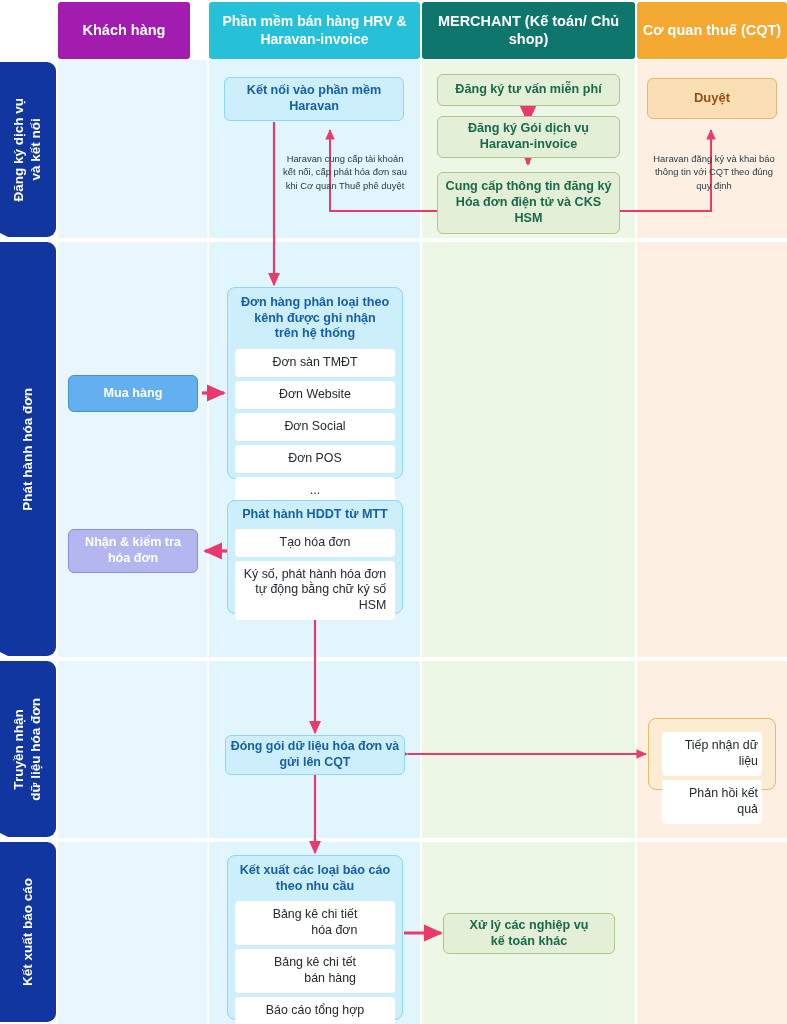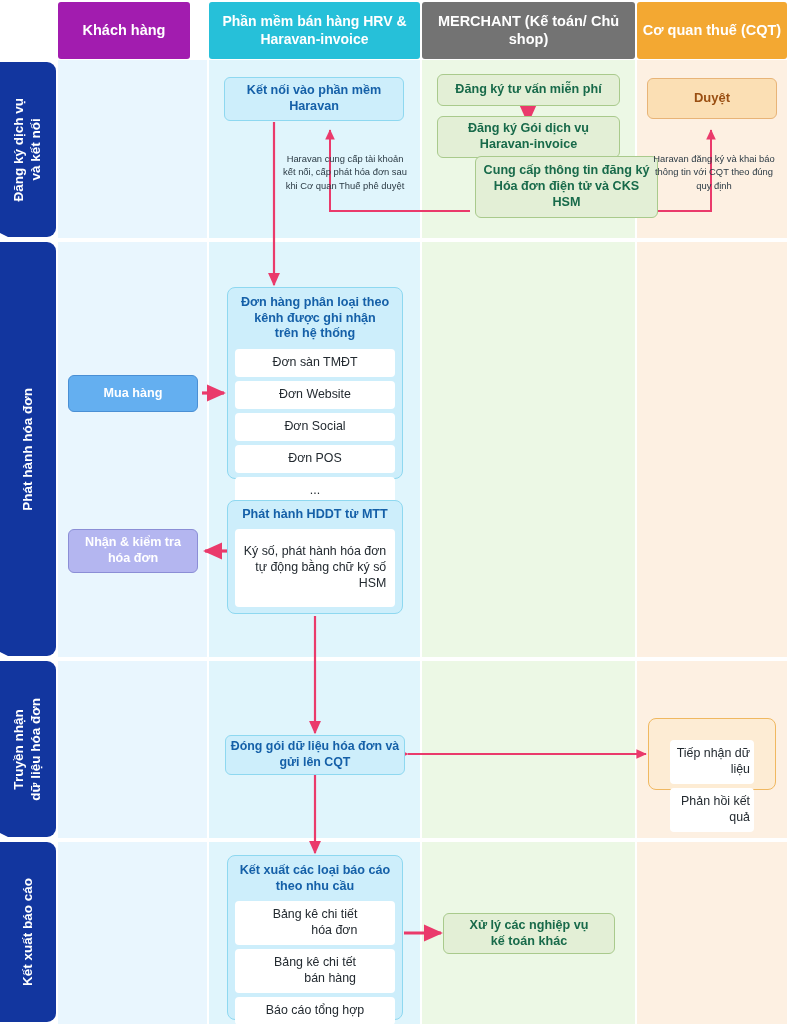--- a/index.html
+++ b/index.html
@@ -87,21 +87,21 @@
   .group {
     position: absolute;
     background: #cdeefb;
     border: 1.6px solid #8ed8f0;
     border-radius: 8px;
     padding: 5px 7px 6px 7px;
     display: flex; flex-direction: column;
     gap: 4px;
   }
   .group.orange {
-    background: #fdecd4; border: 1.8px solid #f0b860; padding: 21px;
+    background: #fdecd4; border: 1.8px solid #f0b860; padding: 13px;
   }
   .group-title {
     color: #1560a8;
     font-weight: bold;
     font-size: 12.6px;
     line-height: 1.25;
     text-align: center;
     white-space: pre-line;
     padding: 2px 0 3px 0;
   }
@@ -149,21 +149,21 @@
   <div class="lane-bg" style="left:58px; top:657px; width:729px; height:4px; background:#ffffff;"></div>
   <div class="lane-bg" style="left:58px; top:838px; width:729px; height:4px; background:#ffffff;"></div>
 
   <div class="lane-bg" style="left:207px; top:60px; width:2px; height:964px; background:#ffffff;"></div>
   <div class="lane-bg" style="left:420px; top:60px; width:2px; height:964px; background:#ffffff;"></div>
   <div class="lane-bg" style="left:635px; top:60px; width:2px; height:964px; background:#ffffff;"></div>
 
   <div class="col-head" style="left:58px; top:2px; width:132px; height:57px; background:#a21caf; font-size:14.5px;">Khách hàng</div>
   <div class="col-head" style="left:209px; top:2px; width:211px; height:57px; background:#26c0d9; font-size:14px;">Phần mềm bán hàng HRV &amp;
 Haravan-invoice</div>
-  <div class="col-head" style="left:422px; top:2px; width:213px; height:57px; background:#737373; font-size:14.5px;">MERCHANT
+  <div class="col-head" style="left:422px; top:2px; width:213px; height:57px; background:#0f766e; font-size:14.5px;">MERCHANT
 (Kế toán/ Chủ shop)</div>
   <div class="col-head" style="left:637px; top:2px; width:150px; height:57px; background:#f3a832; font-size:14.5px;">Cơ quan thuế
 (CQT)</div>
 
   <div class="stage" style="top:62px; width:56px; height:175px;">
     <span class="txt">Đăng ký dịch vụ
 và kết nối</span>
   </div>
   <div class="stage-notch" style="top:233px;"></div>
 
@@ -219,21 +219,21 @@
   </svg>
 
   <div class="node blue-soft" style="left:224px; top:77px; width:180px; height:44px; font-size:12.6px;">Kết nối vào phần mềm
 Haravan</div>
 
   <div class="node green-soft" style="left:437px; top:74px; width:183px; height:32px; font-size:12.6px;text-align:center;">Đăng ký tư vấn miễn phí</div>
 
   <div class="node green-soft" style="left:437px; top:116px; width:183px; height:42px; font-size:12.6px;">Đăng ký Gói dịch vụ
 Haravan-invoice</div>
 
-  <div class="node green-soft" style="left:437px; top:156px; width:183px; height:62px; font-size:12.6px;margin-left:38px;">Cung cấp thông tin đăng ký
+  <div class="node green-soft" style="left:437px; top:172px; width:183px; height:62px; font-size:12.6px;">Cung cấp thông tin đăng ký
 Hóa đơn điện tử và CKS
 HSM</div>
 
   <div class="node orange-soft" style="left:647px; top:78px; width:130px; height:41px; font-size:13px;">Duyệt</div>
 
   <div class="note" style="left:275px; top:152px; width:140px;">Haravan cung cấp tài khoản
 kết nối, cấp phát hóa đơn sau
 khi Cơ quan Thuế phê duyệt</div>
 
   <div class="note" style="left:645px; top:152px; width:138px;">Haravan đăng ký và khai báo
@@ -251,20 +251,21 @@
 trên hệ thống</div>
     <div class="sub-row">Đơn sàn TMĐT</div>
     <div class="sub-row">Đơn Website</div>
     <div class="sub-row">Đơn Social</div>
     <div class="sub-row">Đơn POS</div>
     <div class="sub-row">...</div>
   </div>
 
   <div class="group" style="left:227px; top:500px; width:176px; height:114px;">
     <div class="group-title" style="padding:1px 0 2px 0;">Phát hành HDDT từ MTT</div>
+    <div class="sub-row" style="flex:0 0 26px;">Tạo hóa đơn</div>
     <div class="sub-row">Ký số, phát hành hóa đơn
 tự động bằng chữ ký số
 HSM</div>
   </div>
 
   <div class="node blue-soft" style="left:225px; top:735px; width:180px; height:40px; font-size:12.4px;">Đóng gói dữ liệu hóa đơn và
 gửi lên CQT</div>
 
   <div class="group orange" style="left:648px; top:718px; width:128px; height:72px;">
     <div class="sub-row">Tiếp nhận dữ liệu</div>

